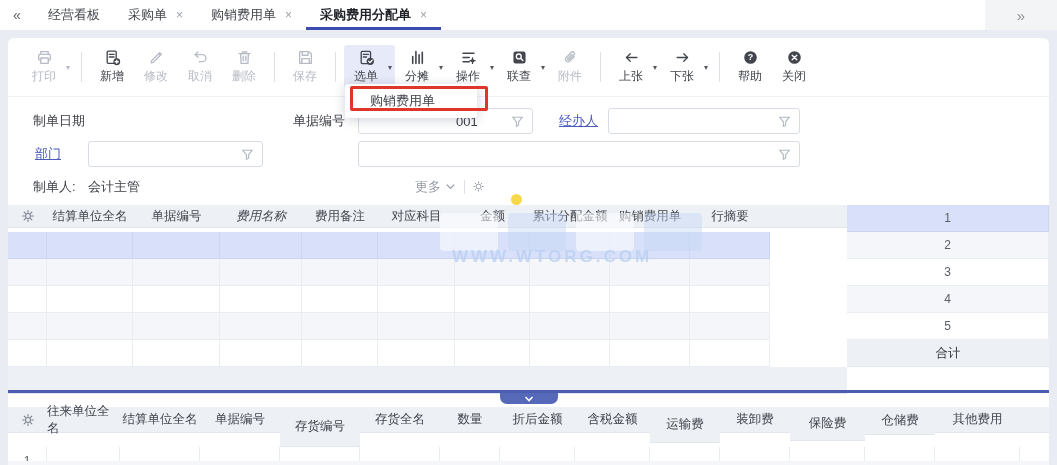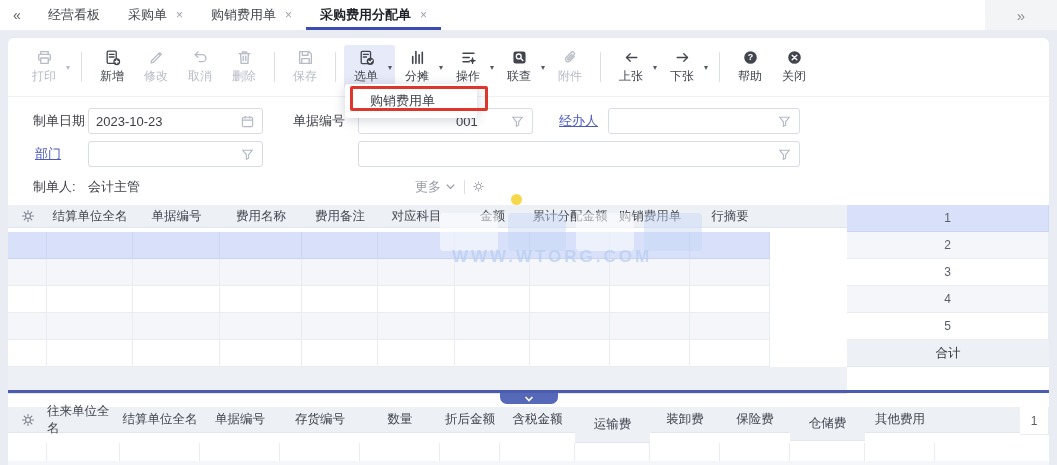--- a/index.html
+++ b/index.html
@@ -280,30 +280,20 @@
               <circle cx="8" cy="8" r="5.9" fill="currentColor" stroke="none"></circle>
               <path d="M5.8 5.8l4.4 4.4M10.2 5.8l-4.4 4.4" stroke="#fff"></path>
             </svg>
           </span>
           <span class="tb-label">关闭</span>
         </div>
       </div>
     </div>
 
   <div class="f-label" style="left:25px;top:70px;">制单日期</div>
-  <div class="f-input" style="left:80px;top:70px;width:175px;">
-    <span>2023-10-23</span>
-    <span class="spacer"></span>
-    <span class="f-icon">
-        <svg viewBox="0 0 16 16" fill="none" stroke="currentColor" stroke-width="1.2">
-          <rect x="2.5" y="3.5" width="11" height="10" rx="1.5"></rect>
-          <path d="M2.5 6.5h11M5.5 2v3M10.5 2v3"></path>
-        </svg>
-      </span>
-  </div>
   <div class="f-label right" style="left:240px;top:70px;width:97px;">单据编号</div>
   <div class="f-input" style="left:350px;top:70px;width:175px;">
     <span style="position:absolute;left:97px;">001</span>
     <span class="spacer"></span>
     <span class="f-icon">
         <svg viewBox="0 0 16 16" fill="none" stroke="currentColor" stroke-width="1.2">
           <path d="M3 3.5h10L9.2 8.3V12l-2.4 1.2V8.3z"></path>
         </svg>
       </span>
   </div>
@@ -360,21 +350,21 @@
 
   <div class="grid" id="table1-host" style="top: 167px; grid-template-columns: 39px 86px 87px 82px 76px 77px 75px 80px 80px 80px 77px 1fr; grid-auto-rows: auto;">
       <div class="t-h corner" style="height: 23px;">
         <svg viewBox="0 0 16 16" fill="none" stroke="currentColor" stroke-width="1.25" stroke-linecap="round" stroke-linejoin="round">
           <circle cx="8" cy="8" r="2.8"></circle>
           <path d="M8 1.8v2M8 12.2v2M1.8 8h2M12.2 8h2M3.6 3.6l1.5 1.5M10.9 10.9l1.5 1.5M12.4 3.6l-1.5 1.5M5.1 10.9l-1.5 1.5"></path>
         </svg>
       </div>
       <div class="t-h" style="height: 23px;">结算单位全名</div>
       <div class="t-h" style="height: 23px;">单据编号</div>
-      <div class="t-h" style="height: 23px;">费用名称</div>
+      <div class="t-h" style="height: 23px; font-style: italic;">费用名称</div>
       <div class="t-h" style="height: 23px;">费用备注</div>
       <div class="t-h" style="height: 23px;">对应科目</div>
       <div class="t-h" style="height: 23px;">金额</div>
       <div class="t-h" style="height: 23px;">累计分配金额</div>
       <div class="t-h" style="height: 23px;">购销费用单</div>
       <div class="t-h" style="height: 23px;">行摘要</div>
       <div class="t-h" style="height: 23px;"></div>
       <div class="t-c sel" style="height: 27px;">1</div>
       <div class="t-c sel" style="height: 27px;"></div>
       <div class="t-c sel" style="height: 27px;"></div>
@@ -459,28 +449,29 @@
   <div class="grid" id="table2-host" style="top: 369px; grid-template-columns: 39px 73px 80px 80px 80px 80px 60px 75px 75px 70px 70px 75px 70px 85px 1fr; grid-auto-rows: auto;">
       <div class="t-h corner" style="height: 26px;">
         <svg viewBox="0 0 16 16" fill="none" stroke="currentColor" stroke-width="1.25" stroke-linecap="round" stroke-linejoin="round">
           <circle cx="8" cy="8" r="2.8"></circle>
           <path d="M8 1.8v2M8 12.2v2M1.8 8h2M12.2 8h2M3.6 3.6l1.5 1.5M10.9 10.9l1.5 1.5M12.4 3.6l-1.5 1.5M5.1 10.9l-1.5 1.5"></path>
         </svg>
       </div>
       <div class="t-h" style="height: 26px;">往来单位全名</div>
       <div class="t-h" style="height: 26px;">结算单位全名</div>
       <div class="t-h" style="height: 26px;">单据编号</div>
-      <div class="t-h" style="height: 26px;">存货编号</div>
+      <div class="t-h" style="height: 40px;">存货编号</div>
+      <div class="t-h" style="height: 26px;">存货全名</div>
       <div class="t-h" style="height: 26px;">数量</div>
       <div class="t-h" style="height: 26px;">折后金额</div>
       <div class="t-h" style="height: 26px;">含税金额</div>
       <div class="t-h" style="height: 36px;">运输费</div>
       <div class="t-h" style="height: 26px;">装卸费</div>
-      <div class="t-h" style="height: 26px;">保险费</div>
-      <div class="t-h" style="height: 34px;">仓储费</div>
+      <div class="t-h" style="height: 34px;">保险费</div>
+      <div class="t-h" style="height: 28px;">仓储费</div>
       <div class="t-h" style="height: 26px;">其他费用</div>
       <div class="t-h" style="height: 26px;"></div>
       <div class="t-c" style="height: 28px;">1</div>
       <div class="t-c" style="height: 28px;"></div>
       <div class="t-c" style="height: 28px;"></div>
       <div class="t-c" style="height: 28px;"></div>
       <div class="t-c" style="height: 28px;"></div>
       <div class="t-c" style="height: 28px;"></div>
       <div class="t-c" style="height: 28px;"></div>
       <div class="t-c" style="height: 28px;"></div>

